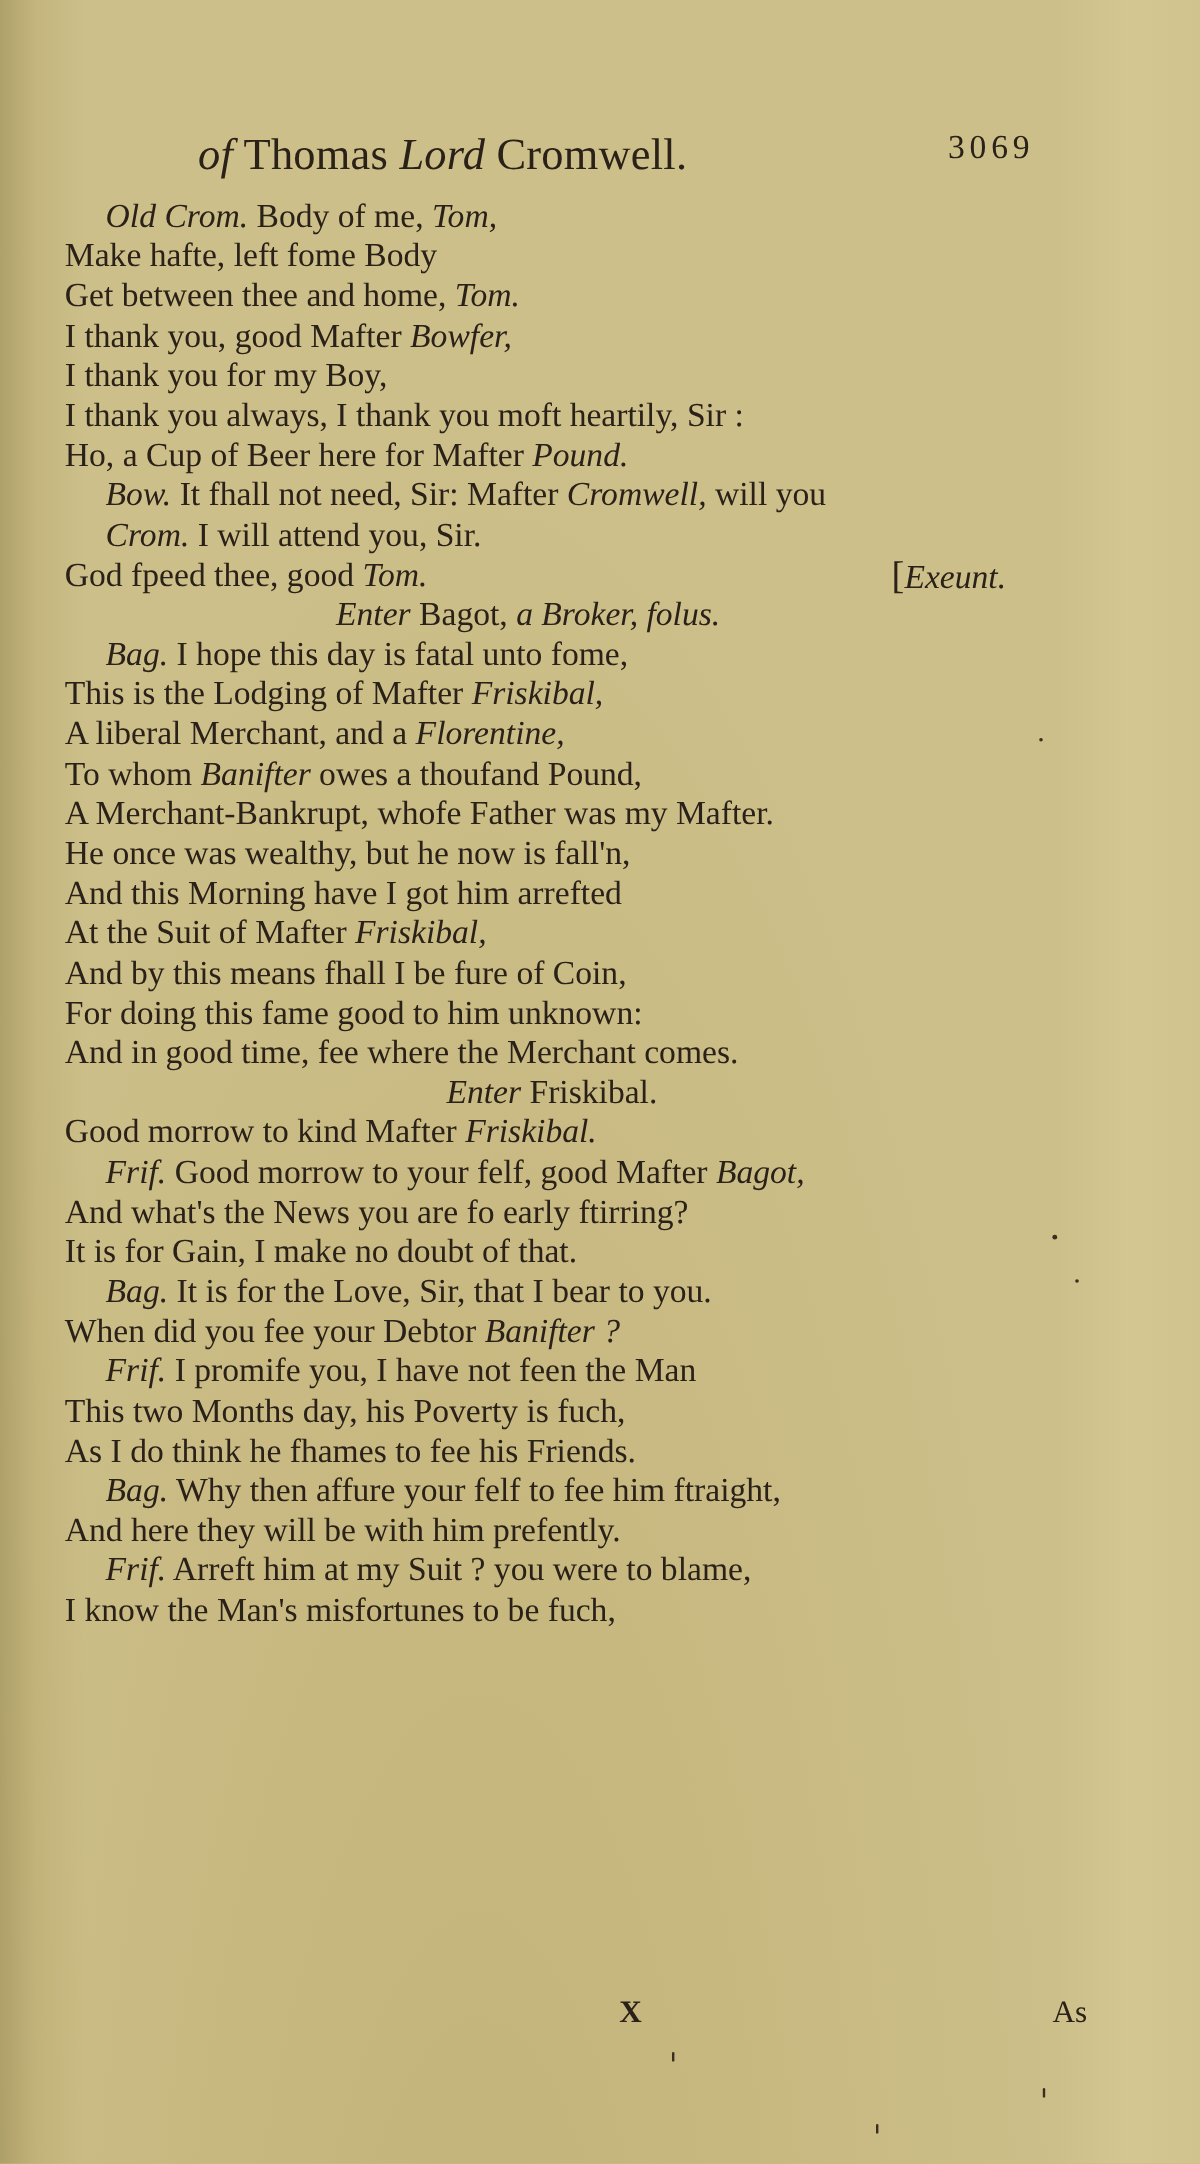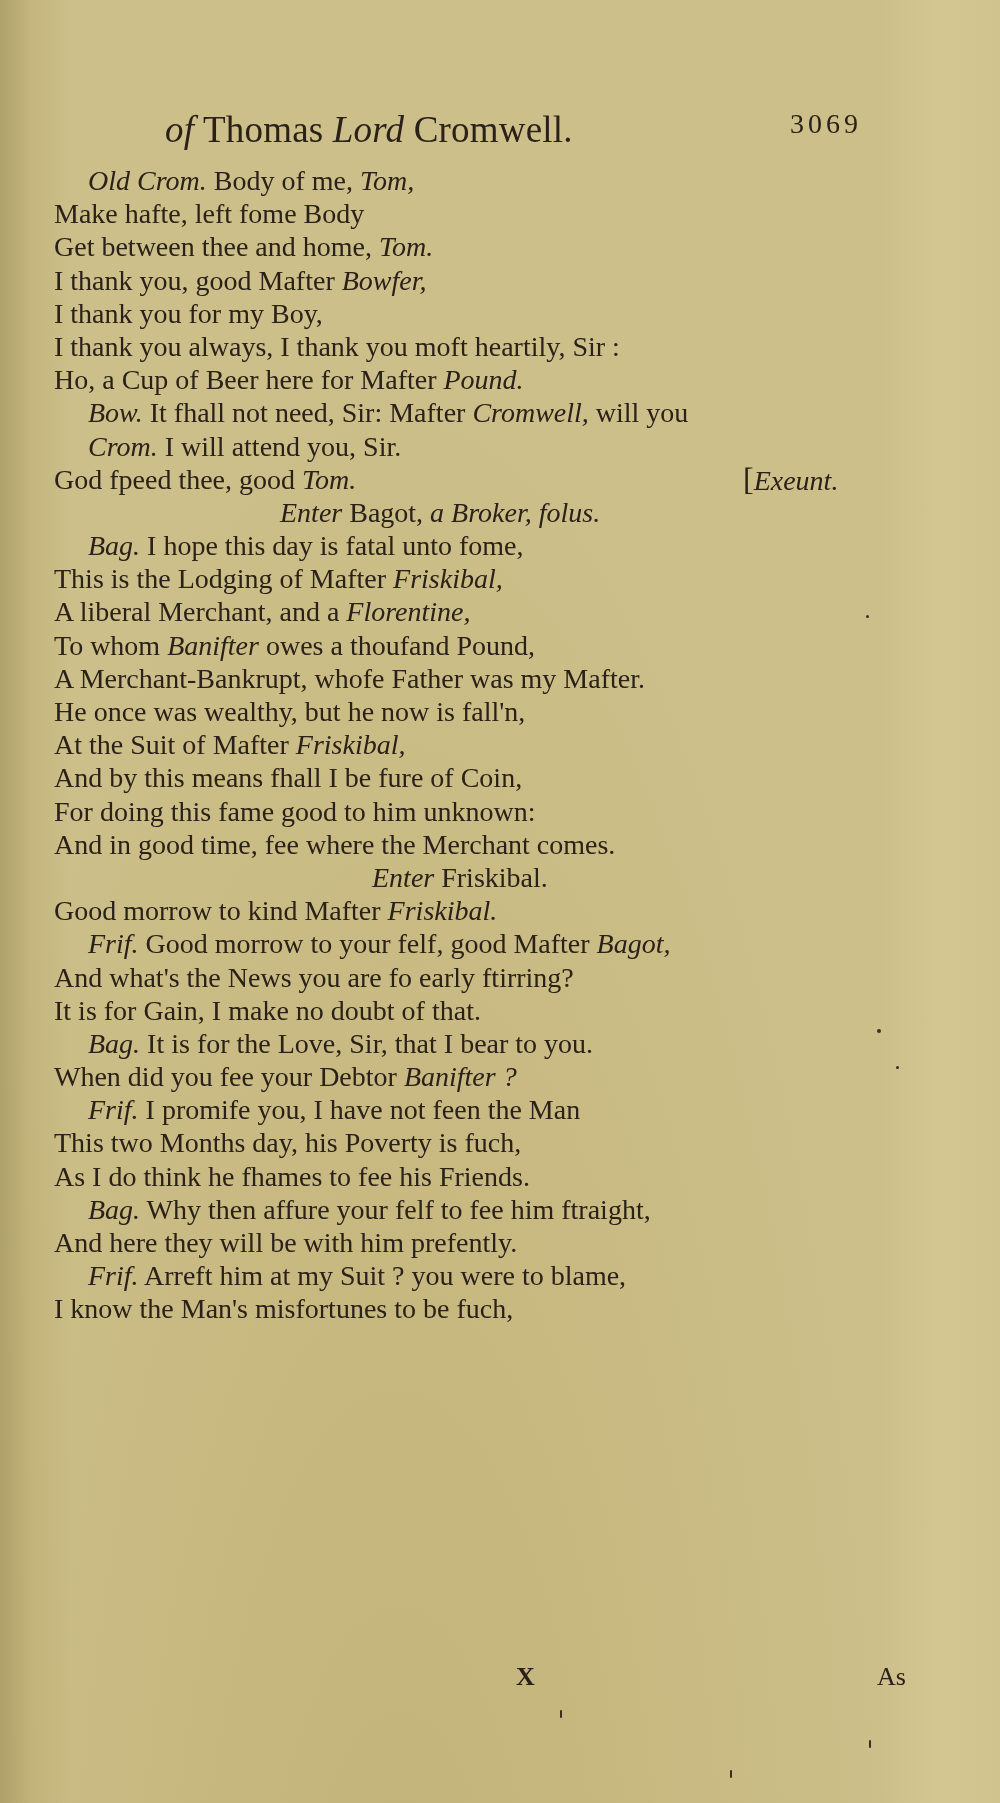--- a/index.html
+++ b/index.html
@@ -140,20 +140,21 @@
 
     <div class="line"><span>A liberal Merchant, and a </span><i>Florentine,</i></div>
 
     <div class="line"><span>To whom </span><i>Banifter</i><span> owes a thoufand Pound,</span></div>
 
     <div class="line"><span>A Merchant-Bankrupt, whofe Father was my Mafter.</span></div>
 
 
     <div class="line"><span>He once was wealthy, but he now is fall'n,</span></div>
 
+    <div class="line"><span>And this Morning have I got him arrefted</span></div>
 
     <div class="line"><span>At the Suit of Mafter </span><i>Friskibal,</i></div>
 
     <div class="line"><span>And by this means fhall I be fure of Coin,</span></div>
 
     <div class="line"><span>For doing this fame good to him unknown:</span></div>
 
     <div class="line"><span>And in good time, fee where the Merchant comes.</span></div>
 
     <div class="line" style="padding-left:318px"><i>Enter</i><span> Friskibal.</span></div>

